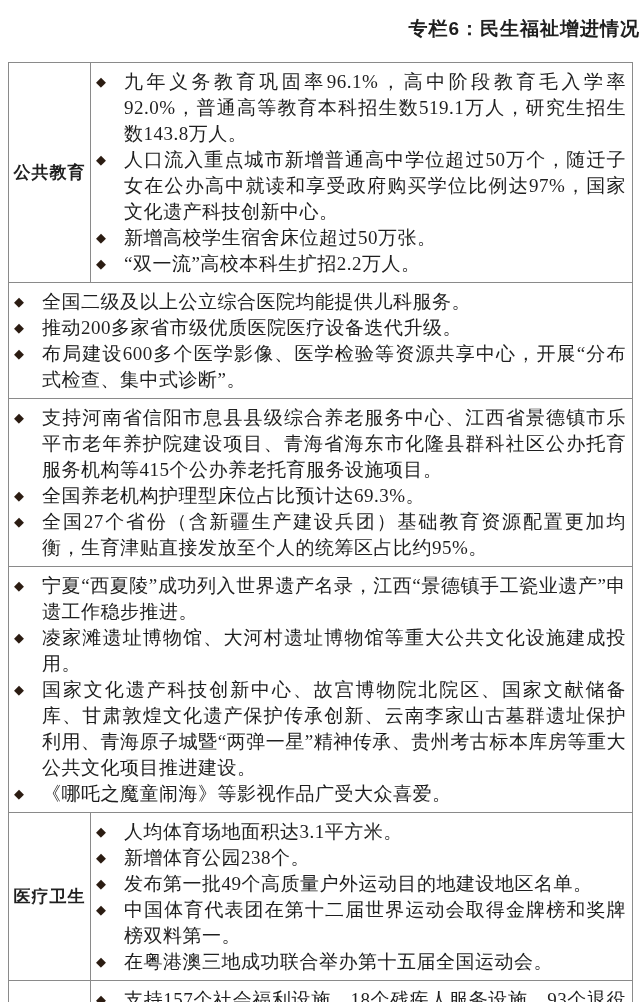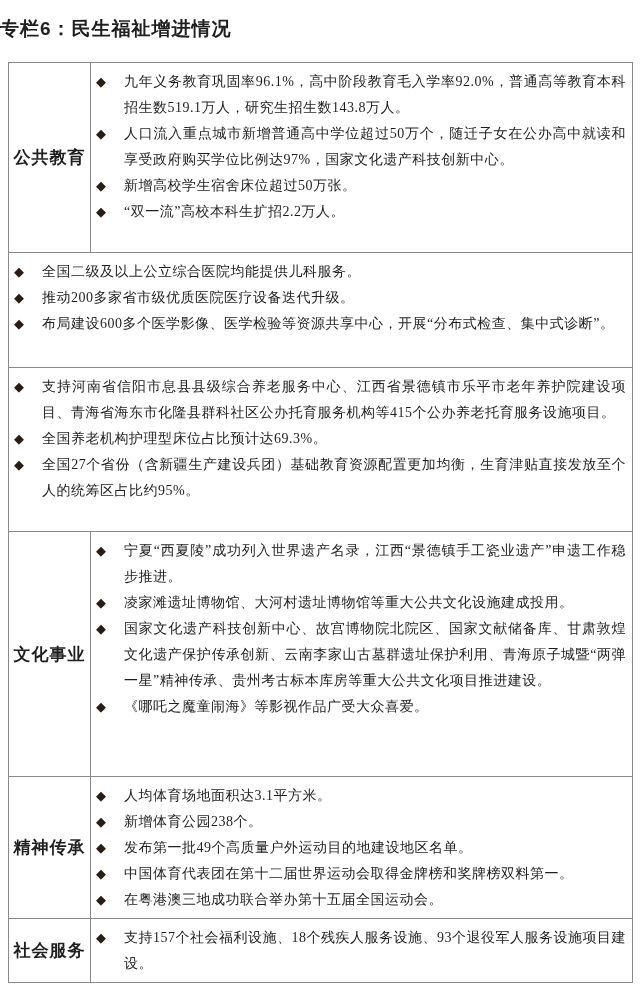--- a/index.html
+++ b/index.html
@@ -11,21 +11,21 @@
   *{margin:0;padding:0;box-sizing:border-box;}
   html,body{background:var(--bg);}
   body{
     width:640px;
     min-height:1002px;
     font-family:"Liberation Serif","DejaVu Serif",serif;
     color:var(--text);
   }
   .page{width:640px;padding-top:16px;}
   .title{
-    text-align:left;
+    text-align:right;
     font-family:"Liberation Sans","DejaVu Sans",sans-serif;
     font-weight:bold;
     font-size:19px;
     line-height:26px;
     letter-spacing:1px;
     margin-bottom:20px;
     color:var(--text);
   }
   .panel{
     margin-left:8px;
@@ -59,21 +59,21 @@
   .bullet .marker{
     flex:none;
     width:33px;
     padding-left:5px;
     font-size:13px;
     line-height:26px;
     color:var(--diamond);
   }
   .bullet .btext{
     flex:1 1 auto;
-    font-size:14px;
+    font-size:19px;
     line-height:26px;
     text-align:justify;
     text-justify:inter-ideograph;
     letter-spacing:0.5px;
     min-width:0;
   }
   
   .row-0{min-height:190px;}
   .row-1{min-height:115px;}
   .row-2{min-height:164px;}
@@ -140,21 +140,20 @@
           <span class="btext">全国养老机构护理型床位占比预计达69.3%。</span>
         </div>
         <div class="bullet">
           <span class="marker">◆</span>
           <span class="btext">全国27个省份（含新疆生产建设兵团）基础教育资源配置更加均衡，生育津贴直接发放至个人的统筹区占比约95%。</span>
         </div>
       </div>
     </div>
 
     <div class="row row-3">
-      <div class="label">文化事业</div>
       <div class="cells">
         <div class="bullet">
           <span class="marker">◆</span>
           <span class="btext">宁夏“西夏陵”成功列入世界遗产名录，江西“景德镇手工瓷业遗产”申遗工作稳步推进。</span>
         </div>
         <div class="bullet">
           <span class="marker">◆</span>
           <span class="btext">凌家滩遗址博物馆、大河村遗址博物馆等重大公共文化设施建成投用。</span>
         </div>
         <div class="bullet">
@@ -162,21 +161,21 @@
           <span class="btext">国家文化遗产科技创新中心、故宫博物院北院区、国家文献储备库、甘肃敦煌文化遗产保护传承创新、云南李家山古墓群遗址保护利用、青海原子城暨“两弹一星”精神传承、贵州考古标本库房等重大公共文化项目推进建设。</span>
         </div>
         <div class="bullet">
           <span class="marker">◆</span>
           <span class="btext">《哪吒之魔童闹海》等影视作品广受大众喜爱。</span>
         </div>
       </div>
     </div>
 
     <div class="row row-4">
-      <div class="label">精神传承</div>
+      <div class="label">医疗卫生</div>
       <div class="cells">
         <div class="bullet">
           <span class="marker">◆</span>
           <span class="btext">人均体育场地面积达3.1平方米。</span>
         </div>
         <div class="bullet">
           <span class="marker">◆</span>
           <span class="btext">新增体育公园238个。</span>
         </div>
         <div class="bullet">

